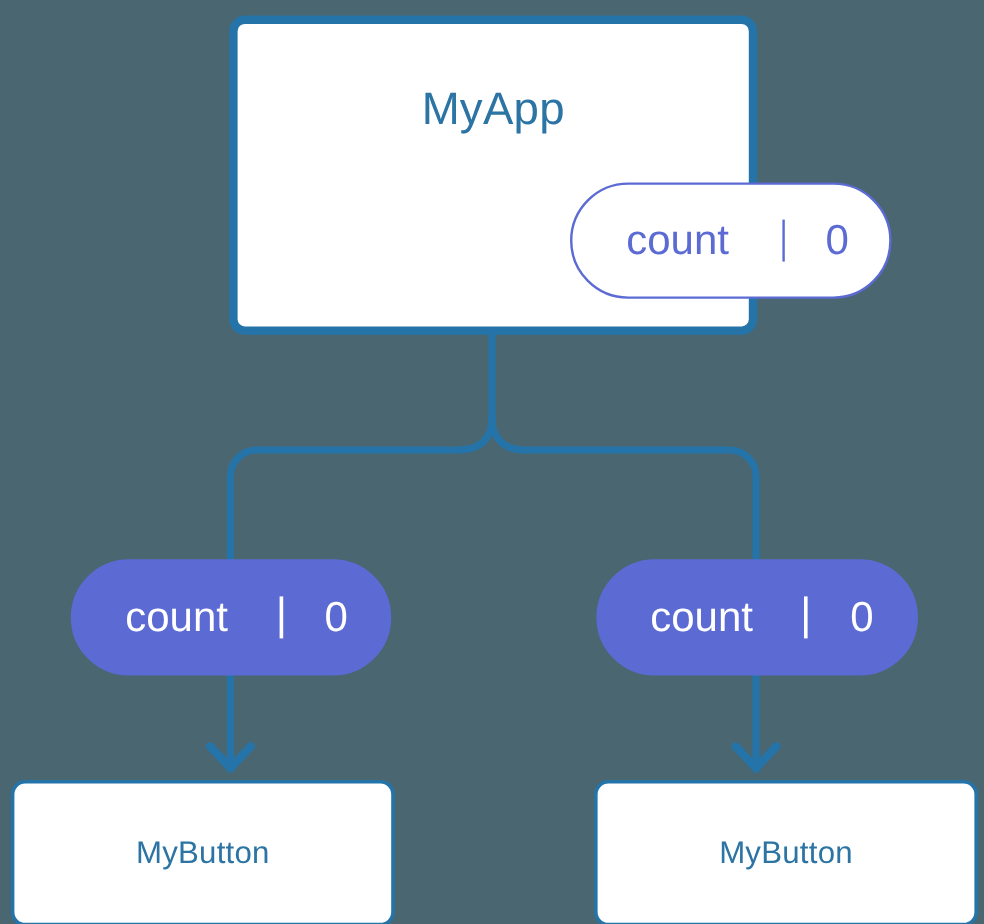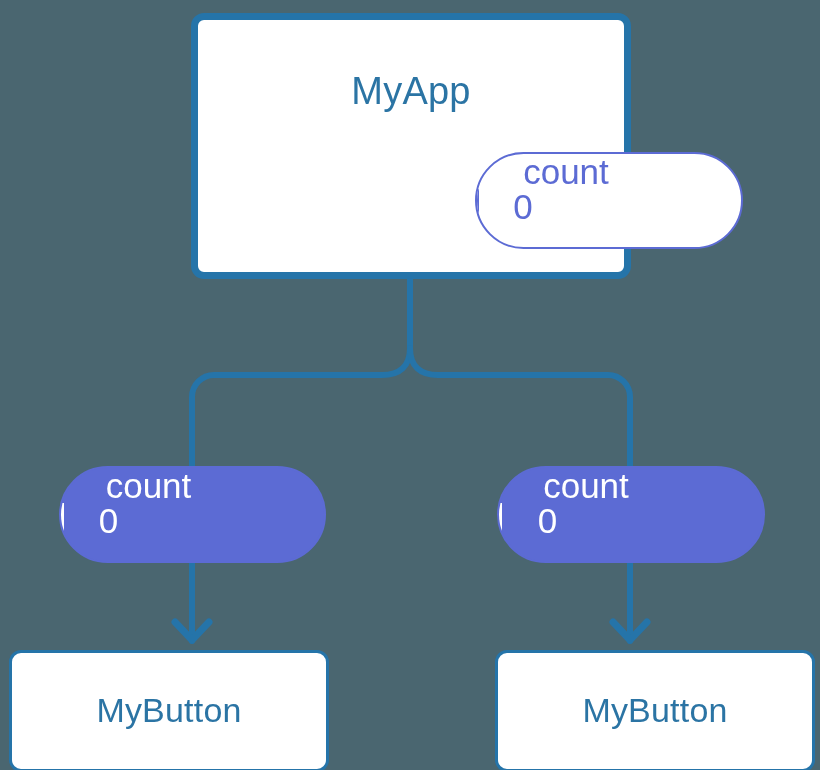--- a/index.html
+++ b/index.html
@@ -48,24 +48,23 @@
     font-size: 38px;
     line-height: 1;
     letter-spacing: 0.2px;
   }
 
   
   .pill {
     position: absolute;
     box-sizing: border-box;
     display: flex;
-    align-items: flex-start;
+    align-items: center;
     border-radius: 999px;
     overflow: hidden;
-    flex-direction: column;
   }
   .pill .pill-key,
   .pill .pill-val {
     display: flex;
     align-items: center;
     justify-content: center;
     font-size: 35px;
     line-height: 1;
     box-sizing: border-box;
   }
@@ -129,21 +128,21 @@
     background: #ffffff;
     border: 3px solid #2574a9;
     border-radius: 12px;
     box-sizing: border-box;
     display: flex;
     align-items: center;
     justify-content: center;
   }
   .leaf-box .leaf-label {
     color: #2b74a4;
-    font-size: 34px;
+    font-size: 26px;
     line-height: 1;
     letter-spacing: 0.2px;
     margin-bottom: 2px;
   }
   #left-leaf {
     left: 9px;
     top: 650px;
     width: 320px;
     height: 122px;
   }

